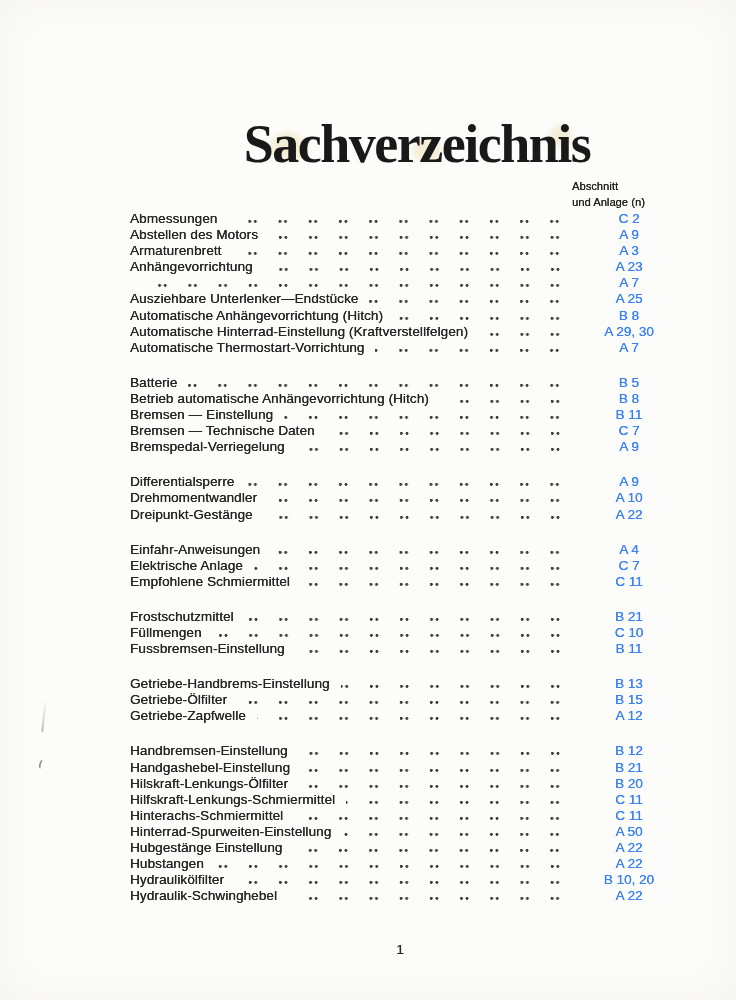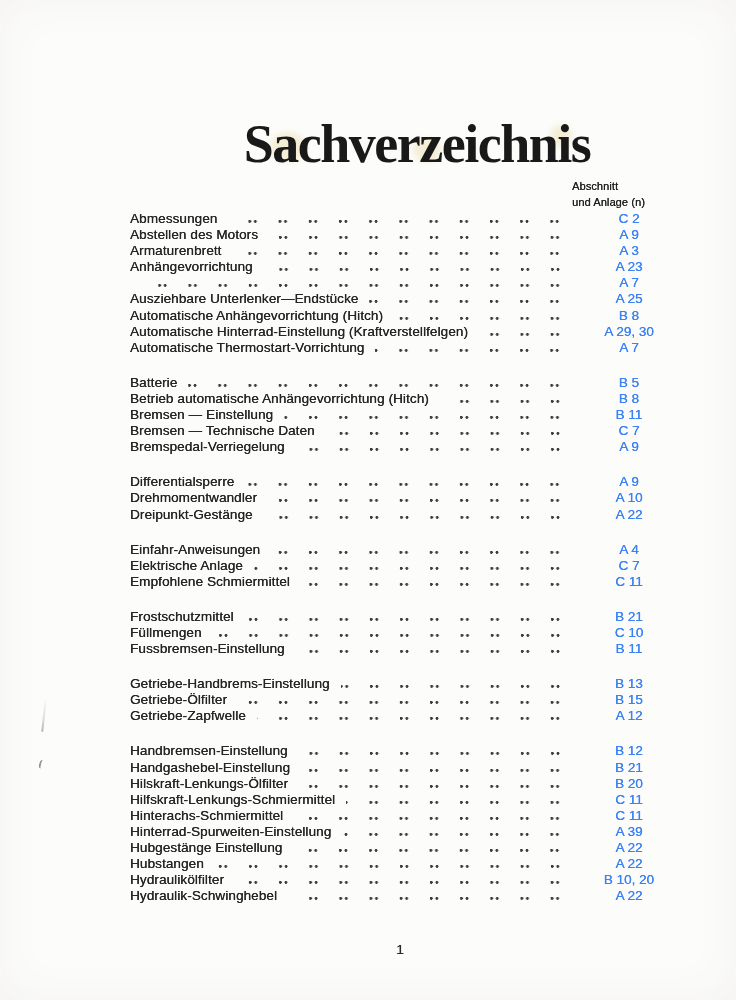--- a/index.html
+++ b/index.html
@@ -238,21 +238,21 @@
           <span class="ref">C 11</span>
         </div>
         <div class="row">
           <span class="label">Hinterachs-Schmiermittel</span>
           <span class="leader"></span>
           <span class="ref">C 11</span>
         </div>
         <div class="row">
           <span class="label">Hinterrad-Spurweiten-Einstellung</span>
           <span class="leader"></span>
-          <span class="ref">A 39</span>
+          <span class="ref">A 50</span>
         </div>
         <div class="row">
           <span class="label">Hubgestänge Einstellung</span>
           <span class="leader"></span>
           <span class="ref">A 22</span>
         </div>
         <div class="row">
           <span class="label">Hubstangen</span>
           <span class="leader"></span>
           <span class="ref">A 22</span>

